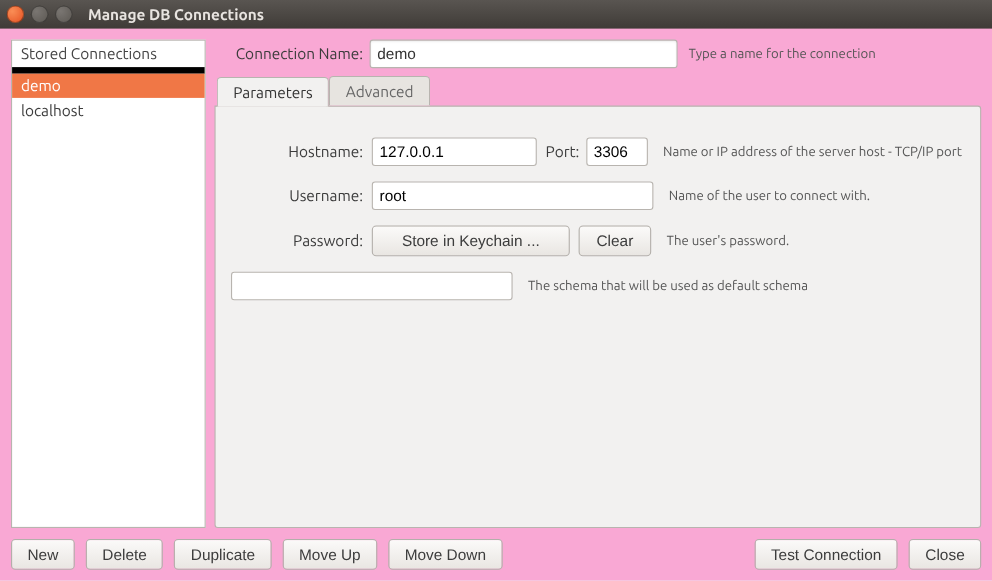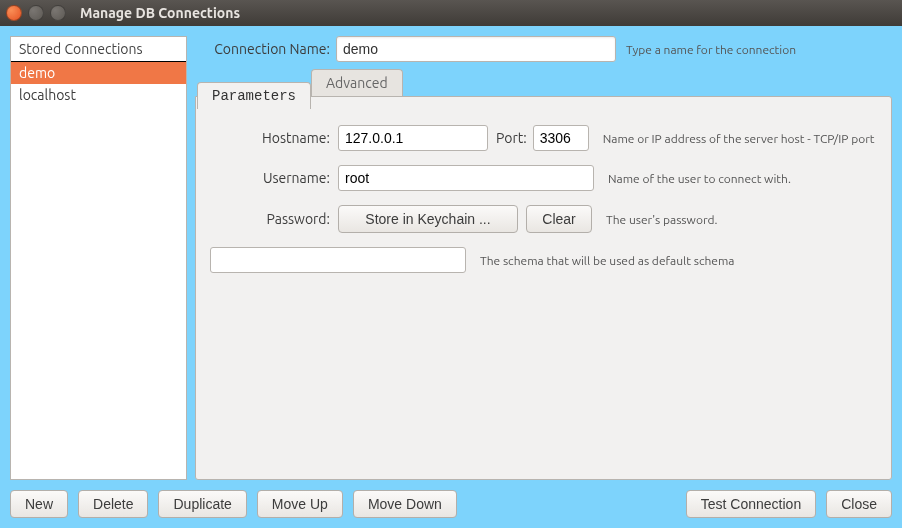--- a/index.html
+++ b/index.html
@@ -1,38 +1,38 @@
 <!DOCTYPE html>
 <html><head>
 <meta charset="utf-8">
 <style>
 html,body{margin:0;padding:0;font-family:"Ubuntu","Liberation Sans",sans-serif;font-size:13px;color:#3c3c3c;background:#f2f1f0;}
-.window{width:902px;height:528px;background:#7dd3fc;position:relative;box-sizing:border-box;}
+.window{width:902px;height:528px;background:#f9a8d4;position:relative;box-sizing:border-box;}
 .titlebar{height:26px;background:linear-gradient(#595551,#3f3b37);display:flex;align-items:center;padding:0 6px;color:#e8e4e0;font-weight:bold;font-size:14px;}
 .tb-btn{width:14px;height:14px;border-radius:50%;margin-right:6px;display:inline-block;border:1px solid rgba(0,0,0,.35);}
 .tb-close{background:radial-gradient(circle at 30% 30%,#fa8e56,#e55324);}
 .tb-min,.tb-max{background:radial-gradient(circle at 30% 30%,#7a7672,#5d5954);}
 .tb-title{margin-left:8px;}
 .content{position:absolute;top:26px;left:0;right:0;bottom:0;padding:10px 10px 10px 10px;box-sizing:border-box;display:flex;flex-direction:column;}
 .main{flex:1;display:flex;gap:8px;min-height:0;}
 .listbox{width:177px;background:#fff;border:1px solid #b8b4af;box-sizing:border-box;font-size:14px;}
-.list-header{padding:4px 8px;border-bottom:1px solid #000000;color:#444;}
+.list-header{padding:4px 8px;border-bottom:6px solid #000000;color:#444;}
 .list-item{padding:3px 8px;cursor:pointer;}
 .list-item.selected{background:#f07746;color:#fff;}
 .right{flex:1;display:flex;flex-direction:column;min-width:0;}
 .form-row{display:flex;align-items:center;margin-bottom:6px;}
 .form-row .lbl{width:135px;text-align:right;padding-right:6px;font-size:14px;color:#3c3c3c;}
 .txt{height:26px;box-sizing:border-box;background:#fff;border:1px solid #b8b4af;border-radius:3px;padding:0 6px;font-size:14px;color:#333;box-shadow:inset 0 1px 2px rgba(0,0,0,.08);}
 .txt.wide{flex:1;max-width:320px;}
 .hint{font-size:12px;color:#555;margin-left:10px;flex:1;white-space:nowrap;overflow:hidden;}
 .combo{flex:1;max-width:320px;height:28px;border:1px solid #b8b4af;border-radius:3px;background:linear-gradient(#fbfaf9,#ece9e5);display:flex;align-items:center;padding:0 8px;position:relative;font-size:14px;}
 .combo .spin{position:absolute;right:6px;top:3px;display:flex;flex-direction:column;line-height:7px;font-size:8px;color:#555;}
 .tabstrip{display:flex;align-items:flex-end;height:28px;position:relative;z-index:2;margin-left:2px;}
 .tab{padding:5px 14px;font-size:14px;border:1px solid #b8b4af;border-bottom:none;border-radius:4px 4px 0 0;background:#e7e4e0;color:#666;margin-right:0;cursor:pointer;}
-.tab.active{background:#f2f1f0;color:#333;position:relative;top:13px;font-family:Liberation Mono, monospace;}
+.tab.active{background:#f2f1f0;color:#333;position:relative;top:1px;}
 .tabpanel{flex:1;border:1px solid #b8b4af;border-radius:0 3px 3px 3px;background:#f2f1f0;margin-top:0;padding:28px 14px 14px 14px;box-sizing:border-box;}
 .param-row{display:flex;align-items:center;margin-bottom:14px;}
 .param-row .plbl{width:120px;text-align:right;padding-right:8px;font-size:14px;}
 .param-row .pinput{height:26px;box-sizing:border-box;background:#fff;border:1px solid #b8b4af;border-radius:3px;padding:0 6px;font-size:14px;}
 .param-row .pinput.host{width:150px;}
 .param-row .portlbl{margin:0 6px 0 8px;font-size:14px;}
 .param-row .pinput.port{width:56px;}
 .param-row .pinput.user{width:256px;}
 .param-row .pinput.schema{width:256px;}
 .phint{font-size:12px;color:#555;margin-left:14px;white-space:nowrap;overflow:hidden;}

